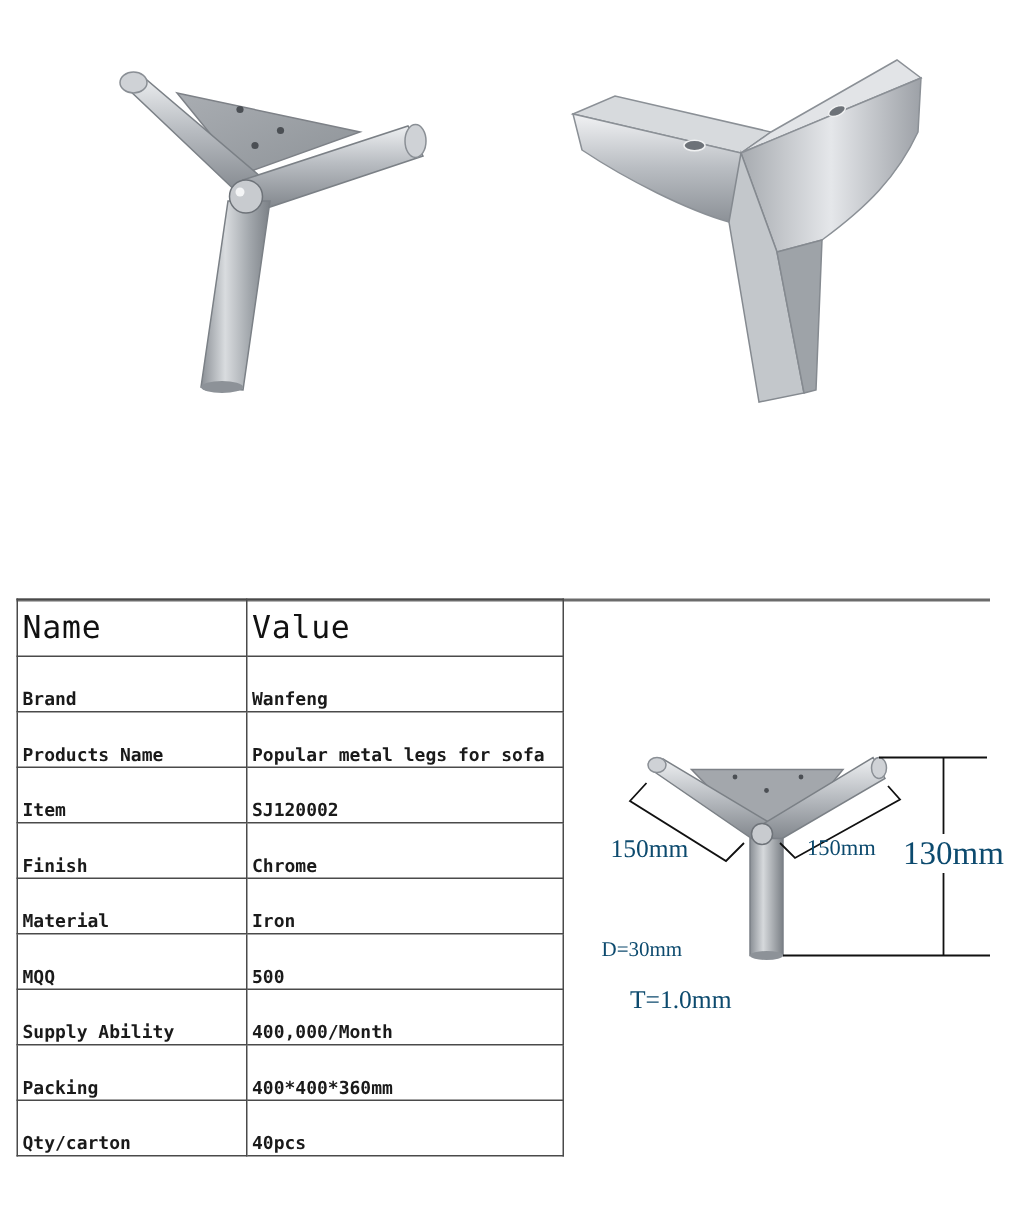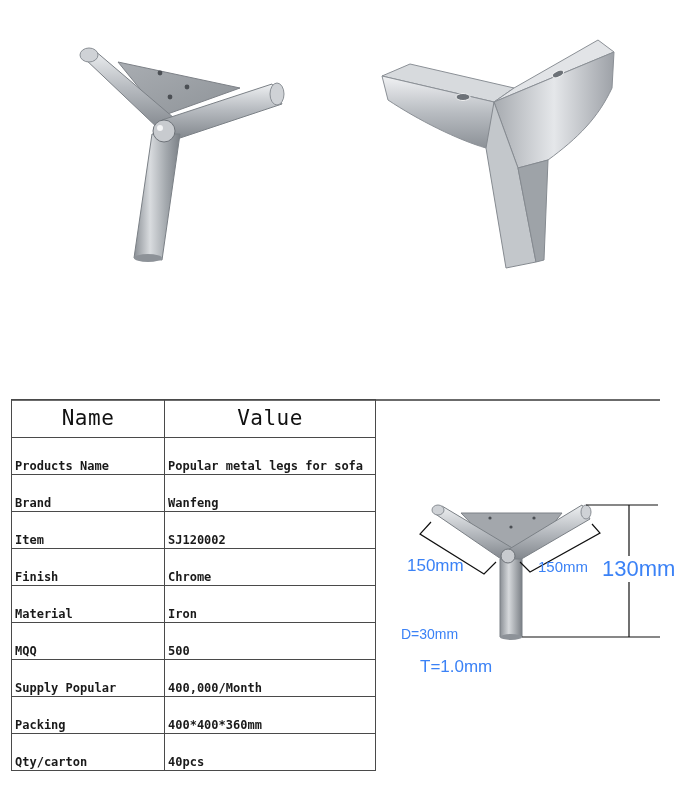--- a/index.html
+++ b/index.html
@@ -23,32 +23,32 @@
     #spec-table col.c1 { width: 153px; }
     #spec-table col.c2 { width: 211px; }
     #spec-table td, #spec-table th {
       border: 1.5px solid #4a4a4a; padding: 0 3px 1px 3px; vertical-align: bottom;
       font-family: "DejaVu Sans Mono", "Liberation Mono", monospace;
       font-size: 12px; font-weight: bold; color: #1a1a1a; line-height: 13px;
       overflow: hidden; white-space: normal;
     }
     #spec-table th {
       height: 36px; font-weight: normal; font-size: 21px; vertical-align: middle;
-      text-align: center; color: #111; font-family: "DejaVu Sans Mono", monospace; letter-spacing: 0.5px;
+      text-align: left; color: #111; font-family: "DejaVu Sans Mono", monospace; letter-spacing: 0.5px;
     }
     #spec-table tr.row td { height: 35px; }
     #spec-table tr.row td.val { font-weight: bold; }
     #spec-table tr.last td { border-bottom: 1.5px solid #4a4a4a; margin-left: 18px; }
 
     
     #diagram { position: absolute; left: 376px; top: 401px; width: 284px; height: 399px; }
     #diagram svg { position: absolute; left: 0; top: 0; }
     .dim-label {
-      position: absolute; font-family: Liberation Sans, sans-serif;
-      color: #3b82f6; white-space: nowrap;
+      position: absolute; font-family: Liberation Serif, serif;
+      color: #0c4a6e; white-space: nowrap;
     }
     #dim-left  { left: 31px;  top: 155px; font-size: 17px; }
     #dim-right { left: 162px; top: 157px; font-size: 15px; }
     #dim-height{ left: 225px; top: 155px; font-size: 22px; background: #fff; padding: 0 1px; }
     #dim-d     { left: 25px;  top: 225px; font-size: 14px; }
     #dim-t     { left: 25px;  top: 256px; font-size: 17px; margin-left: 19px; }
   </style>
 </head>
 <body>
 
@@ -129,45 +129,45 @@
       <col class="c2">
     </colgroup>
   <thead>
     <tr>
       <th>Name</th>
       <th>Value</th>
     </tr>
   </thead>
   <tbody>
     <tr class="row">
+      <td>Brand</td>
+      <td class="val">Wanfeng</td>
+    </tr>
+    <tr class="row">
       <td>Products Name</td>
       <td class="val">Popular metal legs for sofa</td>
     </tr>
     <tr class="row">
-      <td>Brand</td>
-      <td class="val">Wanfeng</td>
-    </tr>
-    <tr class="row">
       <td>Item</td>
       <td class="val">SJ120002</td>
     </tr>
     <tr class="row">
       <td>Finish</td>
       <td class="val">Chrome</td>
     </tr>
     <tr class="row">
       <td>Material</td>
       <td class="val">Iron</td>
     </tr>
     <tr class="row">
       <td>MQQ</td>
       <td class="val">500</td>
     </tr>
     <tr class="row">
-      <td>Supply Popular</td>
+      <td>Supply Ability</td>
       <td class="val">400,000/Month</td>
     </tr>
     <tr class="row">
       <td>Packing</td>
       <td class="val">400*400*360mm</td>
     </tr>
     <tr class="row last">
       <td>Qty/carton</td>
       <td class="val">40pcs</td>
     </tr>

